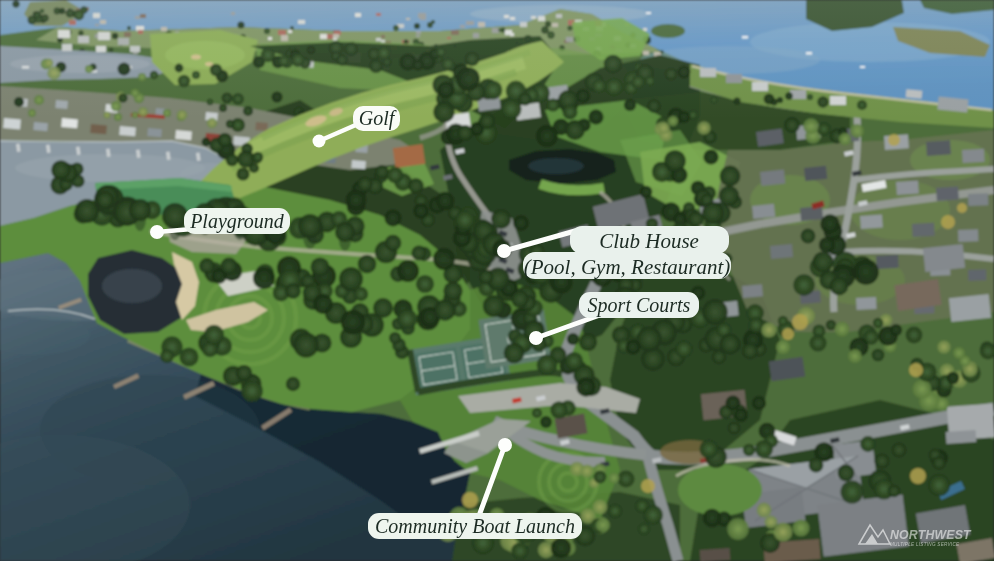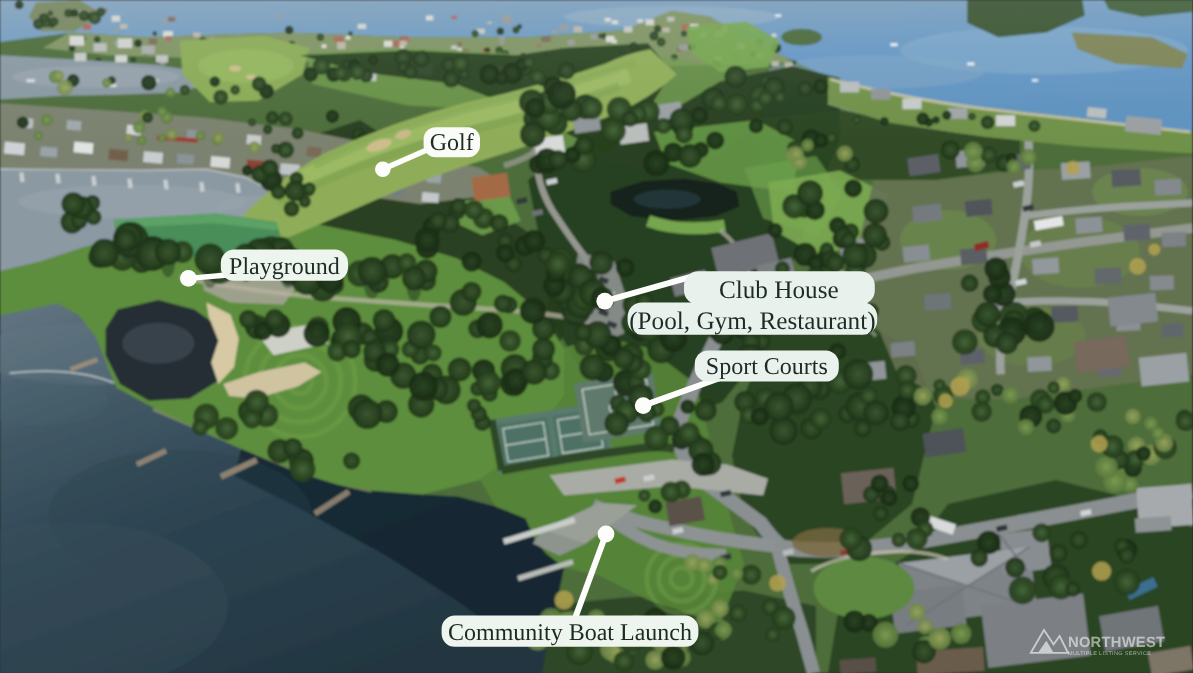--- a/index.html
+++ b/index.html
@@ -1,14 +1,14 @@
 <!DOCTYPE html>
 <html><head><meta charset="utf-8"><style>
 html,body{margin:0;padding:0;background:#222;}
-#scene{position:relative;width:994px;height:561px;overflow:hidden;font-family:"Liberation Serif", serif;}
+#scene{position:relative;width:994px;height:561px;overflow:hidden;font-family:"Liberation Serif", serif;font-style:italic;}
 </style></head><body>
 
 <div id="scene">
 <svg width="994" height="561" viewBox="0 0 994 561">
 <defs>
 <radialGradient id="fir1">
           <stop offset="0%" stop-color="#3a5530"></stop>
           <stop offset="70%" stop-color="#27401f" stop-opacity="0.97"></stop>
           <stop offset="100%" stop-color="#1d3018" stop-opacity="0.9"></stop>
         </radialGradient>

